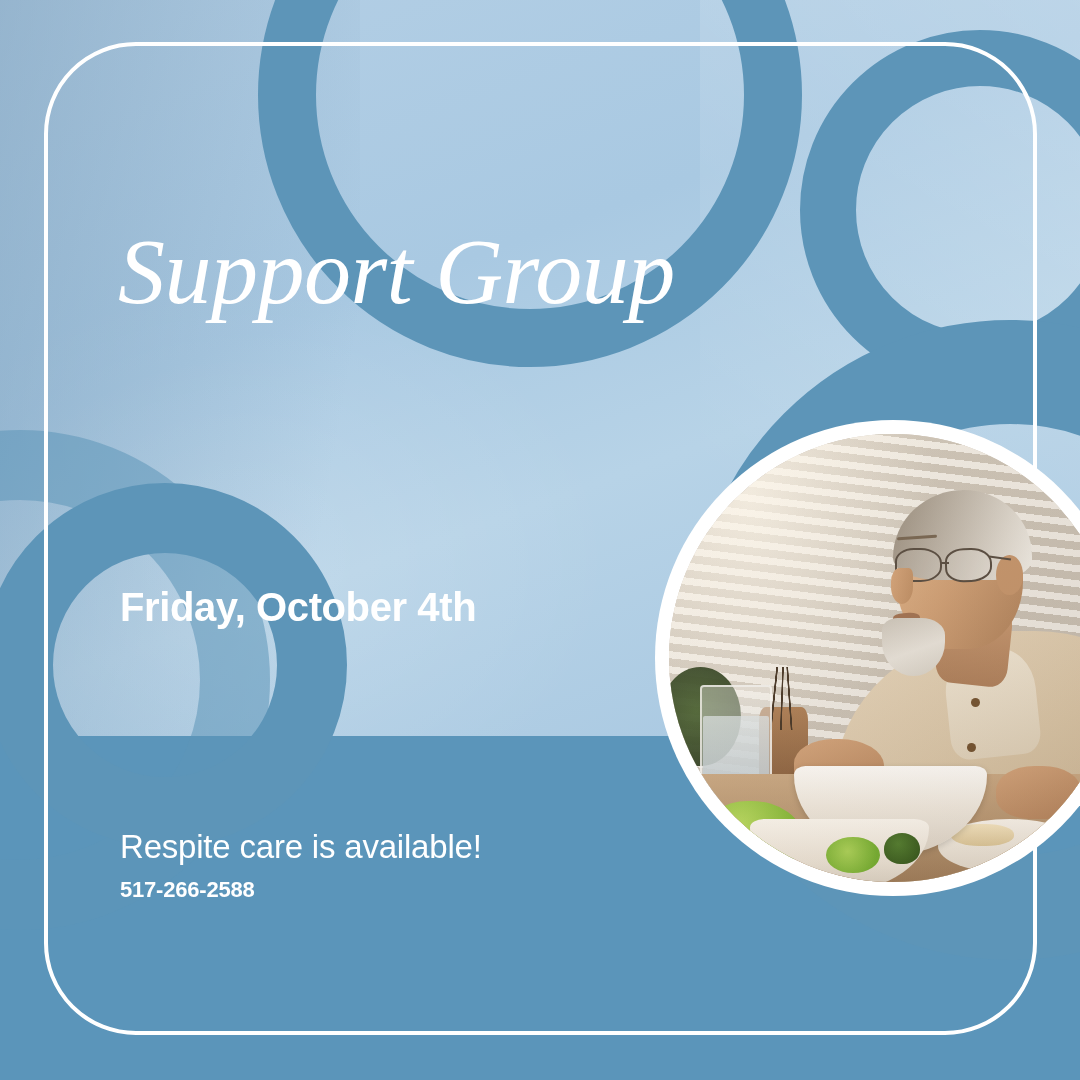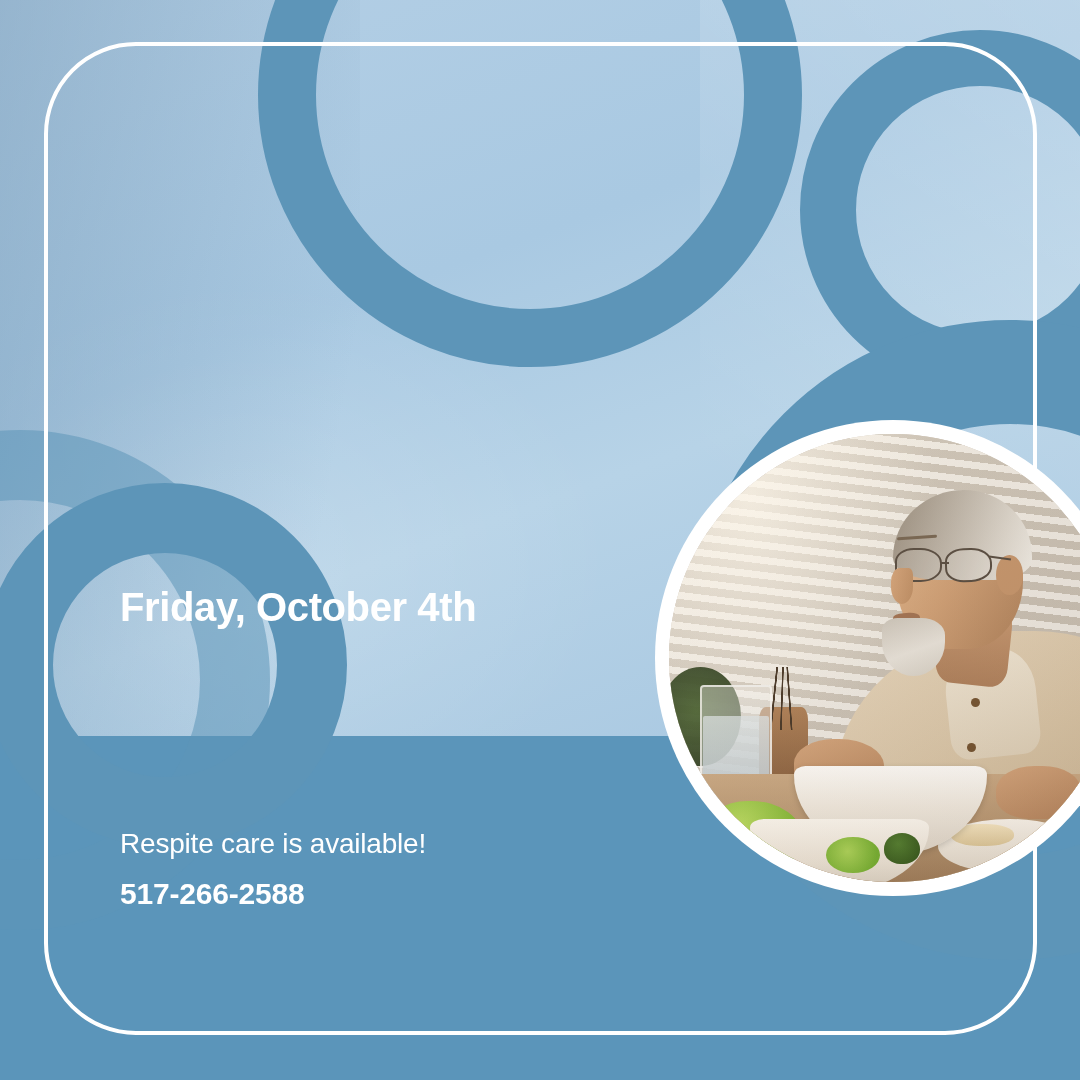--- a/index.html
+++ b/index.html
@@ -349,30 +349,30 @@
     line-height:1.26;
     letter-spacing:-.4px;
     text-align:center;
   }
 
   .footer-block {
     position:absolute; left:120px; top:826px;
     color:#ffffff;
   }
   .respite {
-    font-size:28px;
+    font-size:33px;
     font-weight:400;
     letter-spacing:-.2px;
     line-height:1.3;
   }
   .phone {
-    font-size:30px;
+    font-size:22px;
     font-weight:700;
     letter-spacing:-.2px;
-    margin-top:15px;
+    margin-top:8px;
   }
 </style>
 </head>
 <body>
 
 <div id="flyer">
 
   <div class="bg-layer">
     <div class="light-panel"></div>
     <div class="panel-wash"></div>
@@ -430,20 +430,21 @@
       <div class="ph-broc"></div>
 
       <div class="ph-warm"></div>
     </div>
   </div>
 
   <div class="content">
 
 
     <div class="title-block">
+      <div class="title-serif">Support Group</div>
     </div>
 
     <div class="date-block">
       <div>Friday, October 4th</div>
     </div>
 
     <div class="footer-block">
       <div class="respite">Respite care is available!</div>
       <div class="phone">517-266-2588</div>
     </div>

